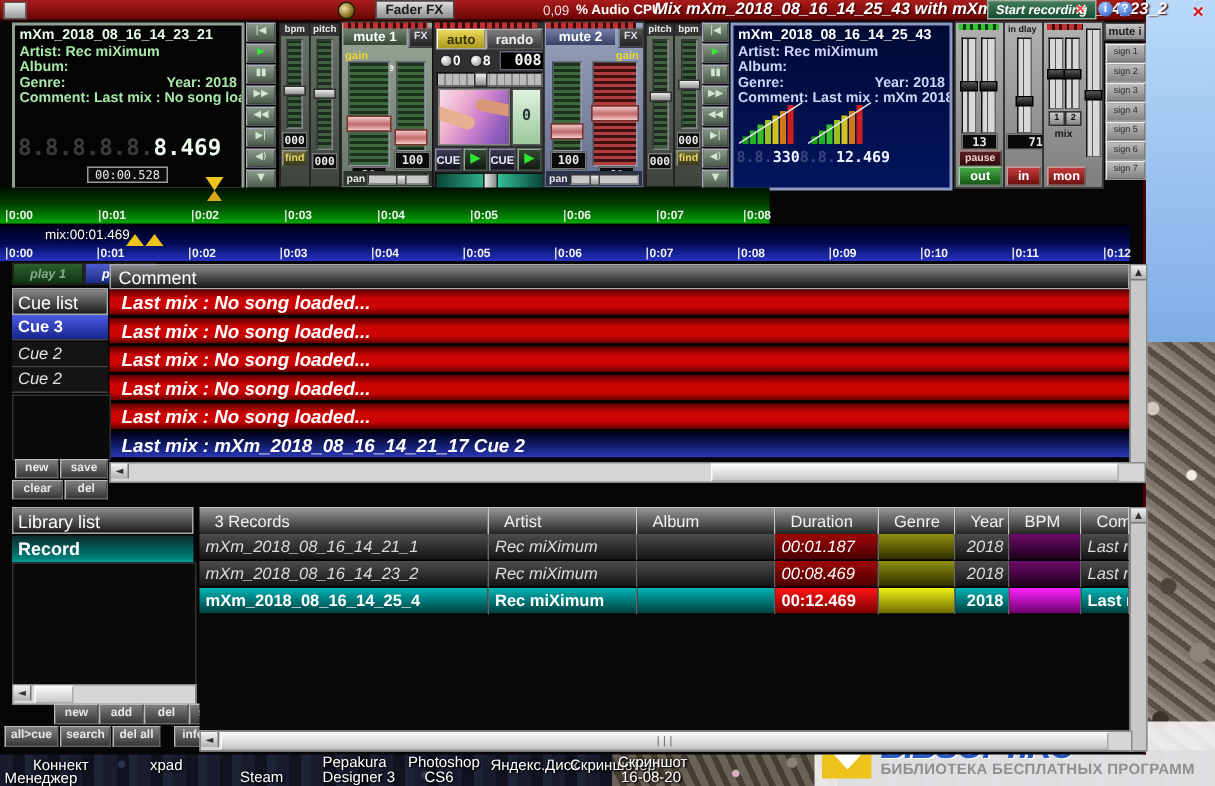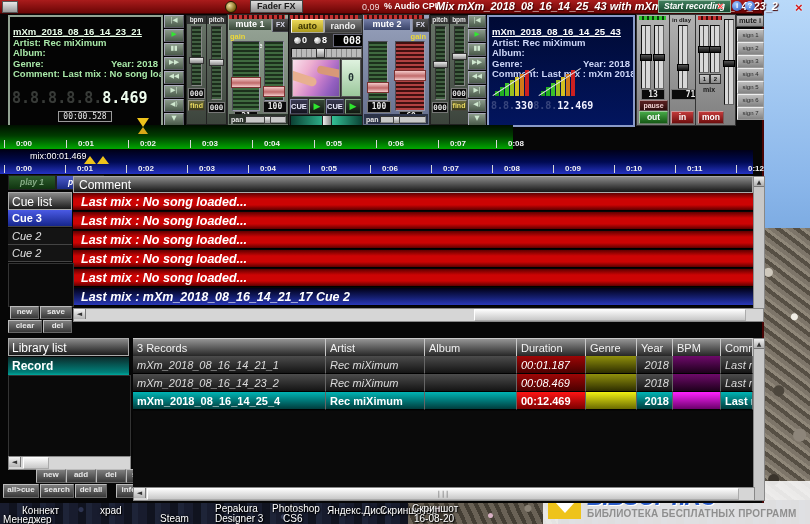--- a/index.html
+++ b/index.html
@@ -36,21 +36,21 @@
   .tb-faderfx{position:absolute;left:250px;top:0px;height:11px;padding:0 6px;background:linear-gradient(#dedede,#8e8e8e);border:1px solid #444;color:#1a1a1a;font:bold 9px/11px "Liberation Sans",sans-serif;}
   .tb-cpuval{position:absolute;left:362px;top:2px;color:#f0d8d8;font:9px "Liberation Sans",sans-serif;}
   .tb-cpulab{position:absolute;left:384px;top:1px;color:#fff;font:bold 9px "Liberation Sans",sans-serif;}
   .tb-title{position:absolute;left:436px;top:0px;color:#fff;font:bold italic 11px/13px "Liberation Sans",sans-serif;white-space:nowrap;text-shadow:1px 1px 1px #400;}
   .tb-rec{position:absolute;left:658px;top:0px;height:11px;padding:0 5px;background:linear-gradient(#3f7d5c,#174a30);border:1px solid #8fb8a0;color:#fff;font:bold italic 8.5px/11px "Liberation Sans",sans-serif;}
   .tb-cut{position:absolute;left:717px;top:0px;color:#ff4040;font:bold 11px/13px "Liberation Sans",sans-serif;text-shadow:1px 0 0 #fff;}
   .tb-info,.tb-help{position:absolute;top:1px;width:10px;height:10px;border-radius:50%;background:radial-gradient(circle at 35% 30%,#9ac4ff,#2a55c0);color:#fff;font:bold 8px/10px "Liberation Sans",sans-serif;text-align:center;}
   
   .deckscr{position:absolute;top:15px;height:108px;border:2px solid #92a292;background:#040404;color:#a8e8a8;font:bold 9.5px/10.5px "Liberation Sans",sans-serif;overflow:hidden;}
   .deckscr.blue{border-color:#8a9ac8;background:linear-gradient(#000a34,#02155e);color:#ccd6f8;}
-  .scr-title{color:#eaffea;text-decoration:underline;padding:2px 3px 0;white-space:nowrap;margin-top:8px;}
+  .scr-title{color:#eaffea;padding:2px 3px 0;white-space:nowrap;}
   .blue .scr-title{color:#fff;}
   .scr-line{padding:0 3px;white-space:nowrap;}
   .scr-gy{display:flex;justify-content:space-between;padding:0 3px;}
   .seg{font-family:"DejaVu Sans Mono",monospace;font-weight:bold;white-space:nowrap;letter-spacing:0;}
   .seg .dim{opacity:0.22;}
   .pos-box{position:absolute;border:1px solid #9a9a9a;background:#0c0c0c;color:#e8e8e8;font:8px/9px "DejaVu Sans Mono",monospace;text-align:center;}
   
   .vu{position:absolute;display:flex;align-items:flex-end;gap:1px;}
   .vu i{display:block;width:4px;}
   .vu .l{position:absolute;left:-2px;bottom:0;width:140%;height:1px;background:#e8e8e8;transform-origin:left bottom;transform:rotate(-33deg);}
@@ -112,21 +112,21 @@
   .mlab6{position:absolute;color:#1a1a1a;font:bold 6px "Liberation Sans",sans-serif;white-space:nowrap;}
   .btn-out{position:absolute;background:linear-gradient(#46a846,#155815);border:1px outset #9c9;color:#fff;font:bold 8.5px/11px "Liberation Sans",sans-serif;text-align:center;}
   .btn-red{position:absolute;background:linear-gradient(#c23a3a,#6e0e0e);border:1px outset #c99;color:#fff;font:bold 8.5px/11px "Liberation Sans",sans-serif;text-align:center;}
   .btn-pause{position:absolute;background:linear-gradient(#5a2020,#2e0c0c);border:1px outset #a88;color:#f0d0d0;font:bold 7px/9px "Liberation Sans",sans-serif;text-align:center;}
   .mini12{position:absolute;width:9px;height:8px;background:linear-gradient(#ccc,#888);border:1px solid #333;color:#111;font:bold 6px/8px "Liberation Sans",sans-serif;text-align:center;}
   .mutei-hdr{position:absolute;left:736px;top:15px;width:26px;height:10px;background:linear-gradient(#c8c8c8,#8a8a8a);border:1px solid #444;color:#1a1a1a;font:bold 7.5px/10px "Liberation Sans",sans-serif;text-align:center;}
   .slotbtn{position:absolute;left:737px;width:25px;height:11px;background:linear-gradient(#bebebe,#848484);border:1px outset #eee;color:#2a2a2a;font:6px/11px "Liberation Sans",sans-serif;text-align:center;overflow:hidden;}
   
   .tl-green{position:absolute;left:0px;top:125px;width:513px;height:24px;background:linear-gradient(180deg,#001000 0%,#003c00 45%,#00a800 100%);}
   .tl-blue{position:absolute;left:0px;top:150px;width:753px;height:24px;background:linear-gradient(180deg,#000018 0%,#000a52 50%,#2533c4 100%);}
-  .tick{position:absolute;bottom:1px;color:#f0f0f0;font:bold 8px "Liberation Sans",sans-serif;border-left:1px solid #d8d8d8;padding-left:11px;line-height:8px;}
+  .tick{position:absolute;bottom:1px;color:#f0f0f0;font:bold 8px "Liberation Sans",sans-serif;border-left:1px solid #d8d8d8;padding-left:1px;line-height:8px;}
   .hourglass{position:absolute;left:137px;top:118px;width:0;height:0;}
   .hg-top{position:absolute;left:0;top:0;width:0;height:0;border-left:6px solid transparent;border-right:6px solid transparent;border-top:9px solid #eec31b;}
   .hg-bot{position:absolute;left:1px;top:9px;width:0;height:0;border-left:5px solid transparent;border-right:5px solid transparent;border-bottom:7px solid #d8a818;}
   .mixmark{position:absolute;left:30px;top:151px;color:#fff;font:9px "Liberation Sans",sans-serif;text-shadow:1px 1px 1px #000;}
   .tri-gold{position:absolute;width:0;height:0;border-left:6px solid transparent;border-right:6px solid transparent;border-bottom:8px solid #eec31b;}
   
   .tab{position:absolute;top:175px;height:13px;width:46px;font:bold italic 8.5px/13px "Liberation Sans",sans-serif;text-align:center;border:1px solid #222;}
   .tab.p1{left:8px;background:linear-gradient(#2e5e2e,#103410);color:#86ac86;}
   .tab.p2{left:56px;background:linear-gradient(#4c5ccc,#1a2a84);color:#fff;}
   .cmt-hdr{position:absolute;left:73px;top:176px;width:680px;height:17px;background:linear-gradient(#8a8a8a,#161616);color:#fff;font:12px/17px "Liberation Sans",sans-serif;padding-left:5px;box-sizing:border-box;border:1px solid #aaa;}
@@ -140,21 +140,21 @@
   
   .cue-hdr{position:absolute;left:8px;top:192px;width:64px;height:18px;background:linear-gradient(#8a8a8a,#1a1a1a);border:1px solid #aaa;color:#fff;font:12px/18px "Liberation Sans",sans-serif;padding-left:3px;box-sizing:border-box;}
   .cue-item{position:absolute;left:8px;width:64px;height:17px;background:#141414;border-bottom:1px solid #444;color:#e0e0e0;font:italic 11px/17px "Liberation Sans",sans-serif;padding-left:4px;box-sizing:border-box;}
   .cue-item.sel{background:linear-gradient(#4a5ae4,#16268c);color:#fff;font:bold 11px/17px "Liberation Sans",sans-serif;}
   .cue-black{position:absolute;left:8px;top:263px;width:64px;height:42px;background:#0a0a0a;border:1px solid #333;}
   .btn3d{position:absolute;background:linear-gradient(#7e7e7e,#383838);border:1px outset #bbb;color:#e8e8e8;font:bold 8px/10px "Liberation Sans",sans-serif;text-align:center;}
   
   .lib-hdr{position:absolute;left:8px;top:338px;width:121px;height:18px;background:linear-gradient(#8a8a8a,#1a1a1a);border:1px solid #aaa;color:#fff;font:12px/18px "Liberation Sans",sans-serif;padding-left:3px;box-sizing:border-box;}
   .lib-item{position:absolute;left:8px;top:357px;width:121px;height:18px;background:linear-gradient(180deg,#0c2a2a,#00807a 85%,#00a89c);color:#fff;font:bold 12px/18px "Liberation Sans",sans-serif;padding-left:4px;box-sizing:border-box;}
   .lib-black{position:absolute;left:8px;top:375px;width:121px;height:80px;background:#0a0a0a;border:1px solid #333;}
-  .tbl-hdrcell{position:absolute;top:338px;height:18px;background:linear-gradient(#949494,#262626);border-right:1px solid #c8c8c8;border-top:1px solid #c8c8c8;color:#f2f2f2;font:11px/18px "Liberation Sans",sans-serif;padding-left:4px;box-sizing:border-box;white-space:nowrap;overflow:hidden;}
+  .tbl-hdrcell{position:absolute;top:338px;height:18px;background:linear-gradient(#949494,#262626);border-right:1px solid #c8c8c8;border-top:1px solid #c8c8c8;color:#f2f2f2;font:11px/18px "Liberation Sans",sans-serif;padding-left:10px;box-sizing:border-box;white-space:nowrap;overflow:hidden;}
   .tbl-row{position:absolute;left:133px;width:620px;height:18px;}
   .tbl-cell{position:absolute;top:0;height:18px;background:linear-gradient(#4c4c4c,#141414);border-right:1px solid #666;border-bottom:1px solid #000;color:#dcdcdc;font:italic 11px/18px "Liberation Sans",sans-serif;padding-left:4px;box-sizing:border-box;white-space:nowrap;overflow:hidden;}
   .tbl-cell.dur{background:linear-gradient(#9e0606,#4a0000);color:#fff;}
   .tbl-cell.gen{background:linear-gradient(#90900c,#2e2e00);}
   .tbl-cell.bpm{background:linear-gradient(#6e0a6a,#1e001c);}
   .sel .tbl-cell{background:linear-gradient(#00b4b4,#003c3c);color:#fff;font:bold 11px/18px "Liberation Sans",sans-serif;}
   .sel .tbl-cell.dur{background:linear-gradient(#ff1414,#7a0000);}
   .sel .tbl-cell.gen{background:linear-gradient(#f0f014,#6a6a00);}
   .sel .tbl-cell.bpm{background:linear-gradient(#ff22ff,#6a006a);}
   .tbl-black{position:absolute;left:133px;top:411px;width:620px;height:76px;background:#0a0a0a;}

